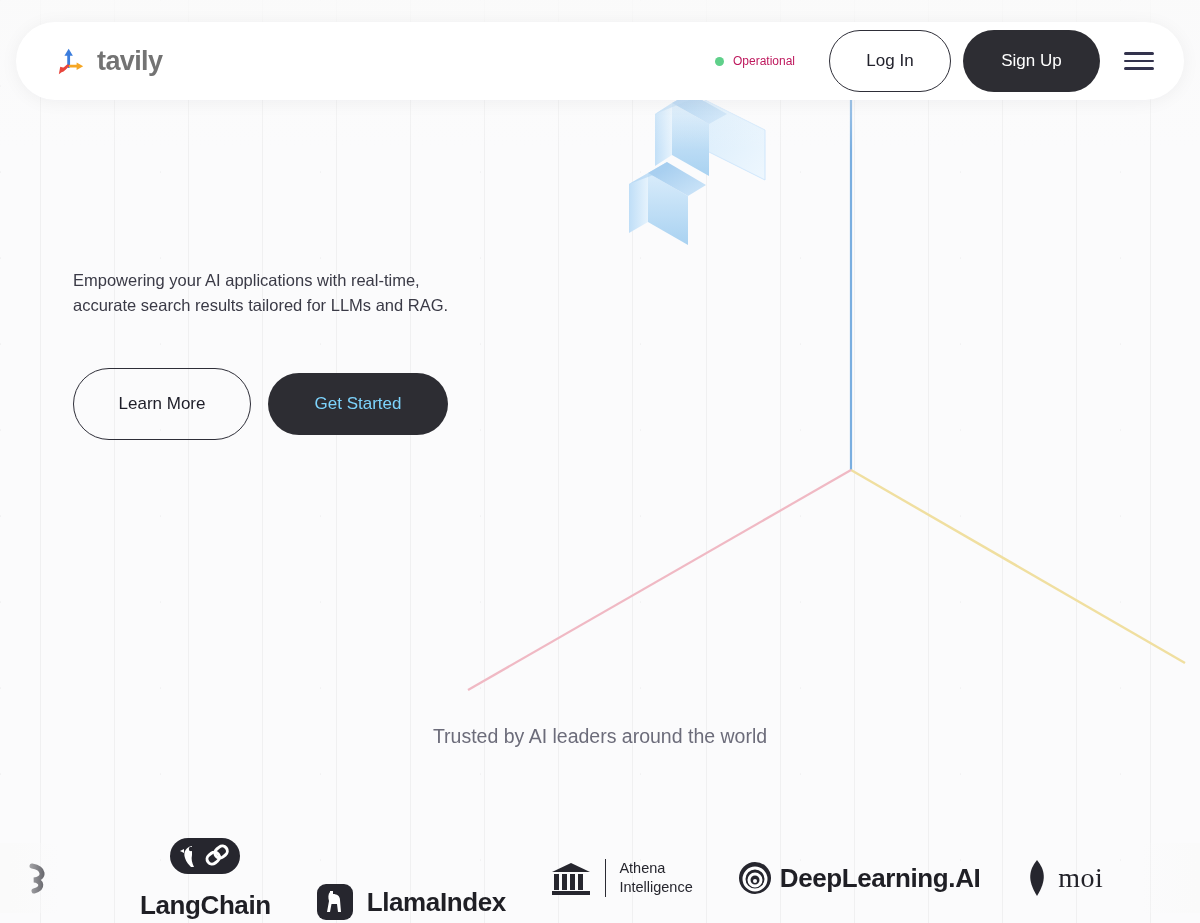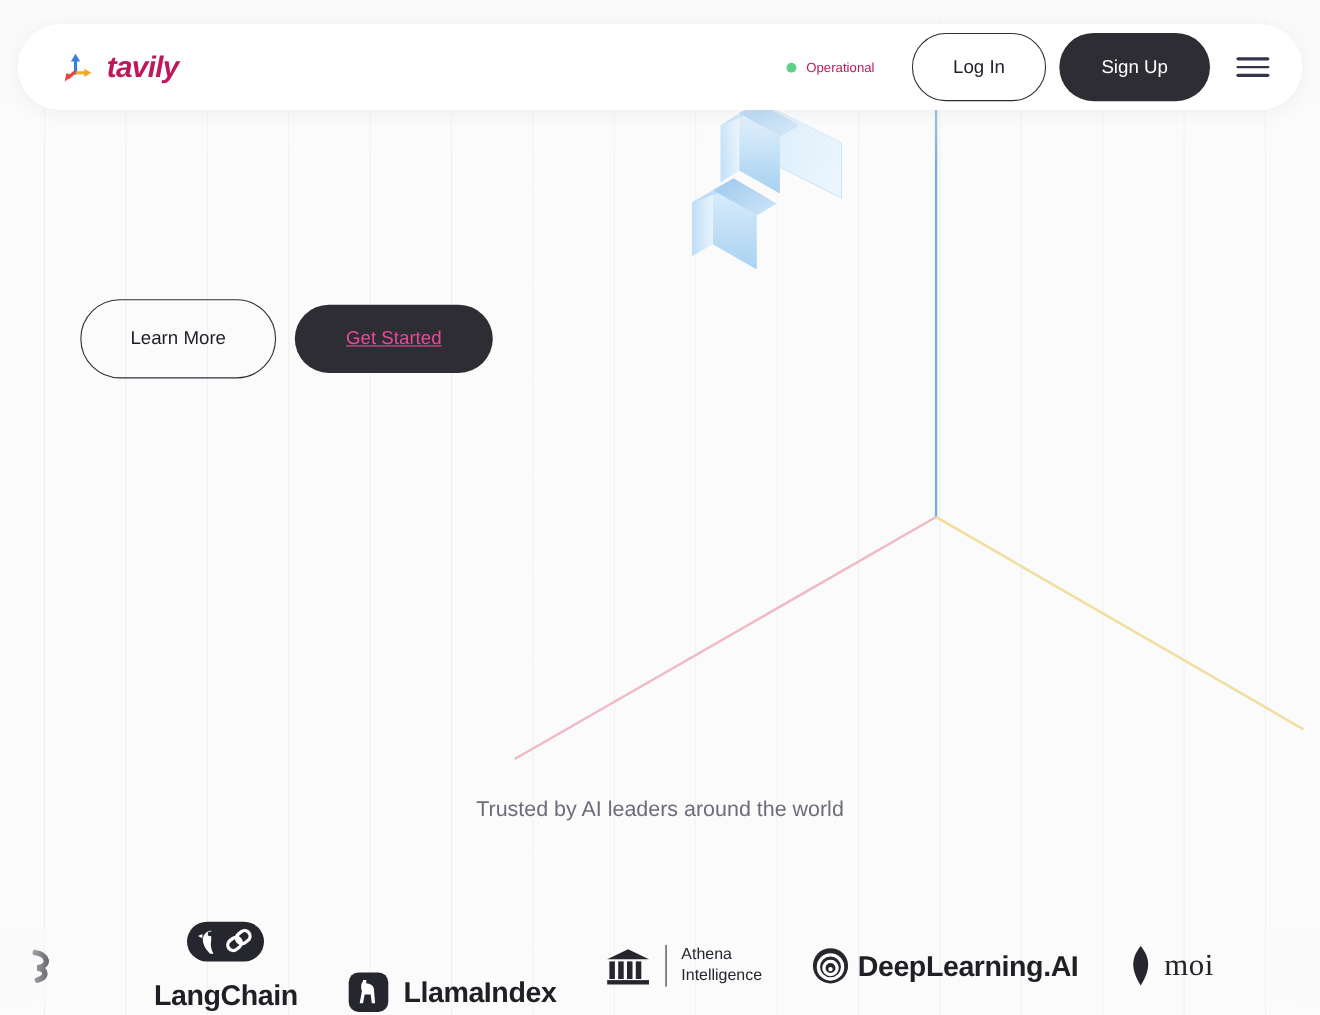--- a/index.html
+++ b/index.html
@@ -48,22 +48,21 @@
     display: flex;
     align-items: center;
     padding: 0 28px 0 40px;
     box-shadow: 0 2px 18px rgba(20,20,40,0.05);
     z-index: 20;
   }
   .brand { display: flex; align-items: center; gap: 11px; }
   .brand-mark { width: 30px; height: 30px; display:block; }
   .brand-name {
     font-size: 27px; font-weight: 700; letter-spacing: -0.6px;
-    color: #be185d;
-    font-style: italic;
+    color: #737373;
   }
   .header-spacer { flex: 1; }
   .header-right { display:flex; align-items:center; gap: 0; }
 
   .status {
     display:flex; align-items:center; gap: 9px;
     margin-right: 34px;
   }
   .status-dot {
     width: 9px; height: 9px; border-radius: 50%;
@@ -132,21 +131,21 @@
   .btn-learn {
     width: 178px; height: 72px;
     background: transparent;
     border: 1.4px solid #2e2e38;
     font-size: 17px; color: #1d1d28;
   }
   .btn-start {
     width: 180px; height: 62px;
     background: #2d2d33;
     border: none;
-    font-size: 17px; color: #ec4899; text-decoration: underline;
+    font-size: 17px; color: #7dd3fc;
   }
 
   
   .trusted {
     position: absolute;
     left: 0; right: 0; top: 725px;
     text-align: center;
     font-size: 19.5px;
     color: #6c6c7a;
     z-index: 5;
@@ -273,20 +272,24 @@
 
       <button class="hamburger">
         <span></span>
         <span></span>
         <span></span>
       </button>
     </div>
   </div>
 
   <div class="hero">
+    <p class="hero-sub">
+      <span>Empowering your AI applications with real-time,</span><br>
+      <span>accurate search results tailored for LLMs and RAG.</span>
+    </p>
     <div class="hero-ctas">
       <button class="btn btn-learn">Learn More</button>
       <button class="btn btn-start">Get Started</button>
     </div>
   </div>
 
   <div class="trusted">Trusted by AI leaders around the world</div>
 
   <div class="logo-strip">
     <div class="strip-fade-l"></div>

